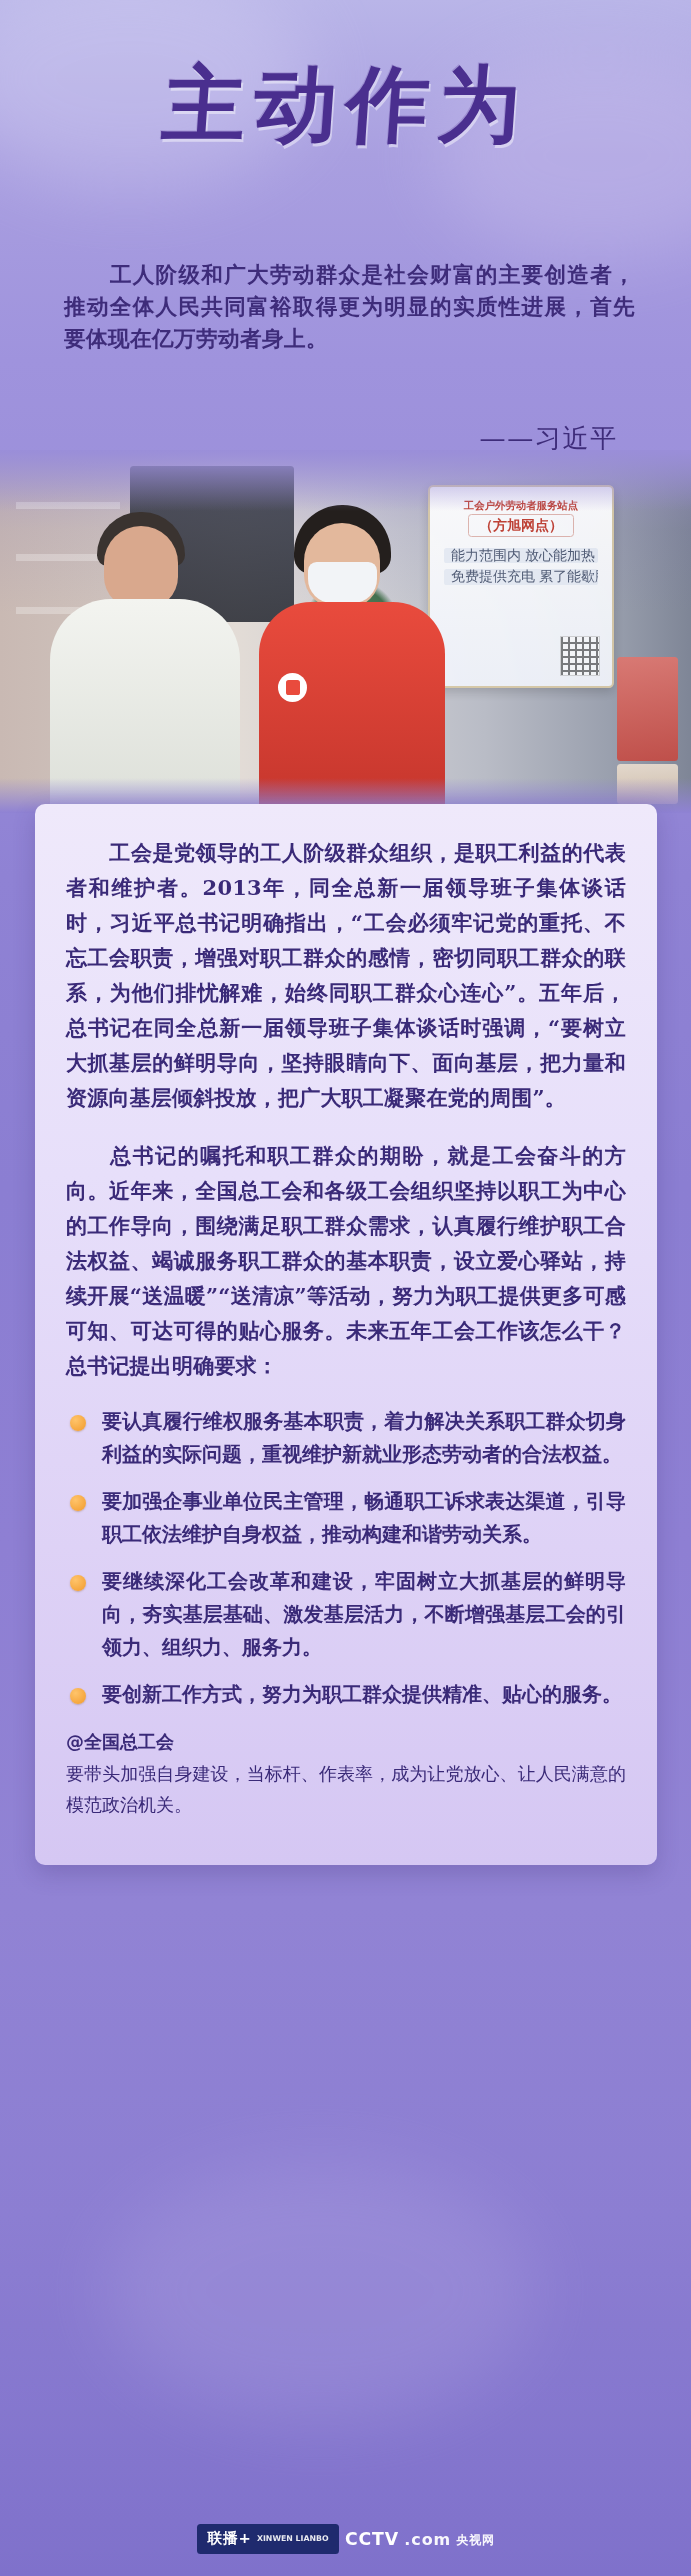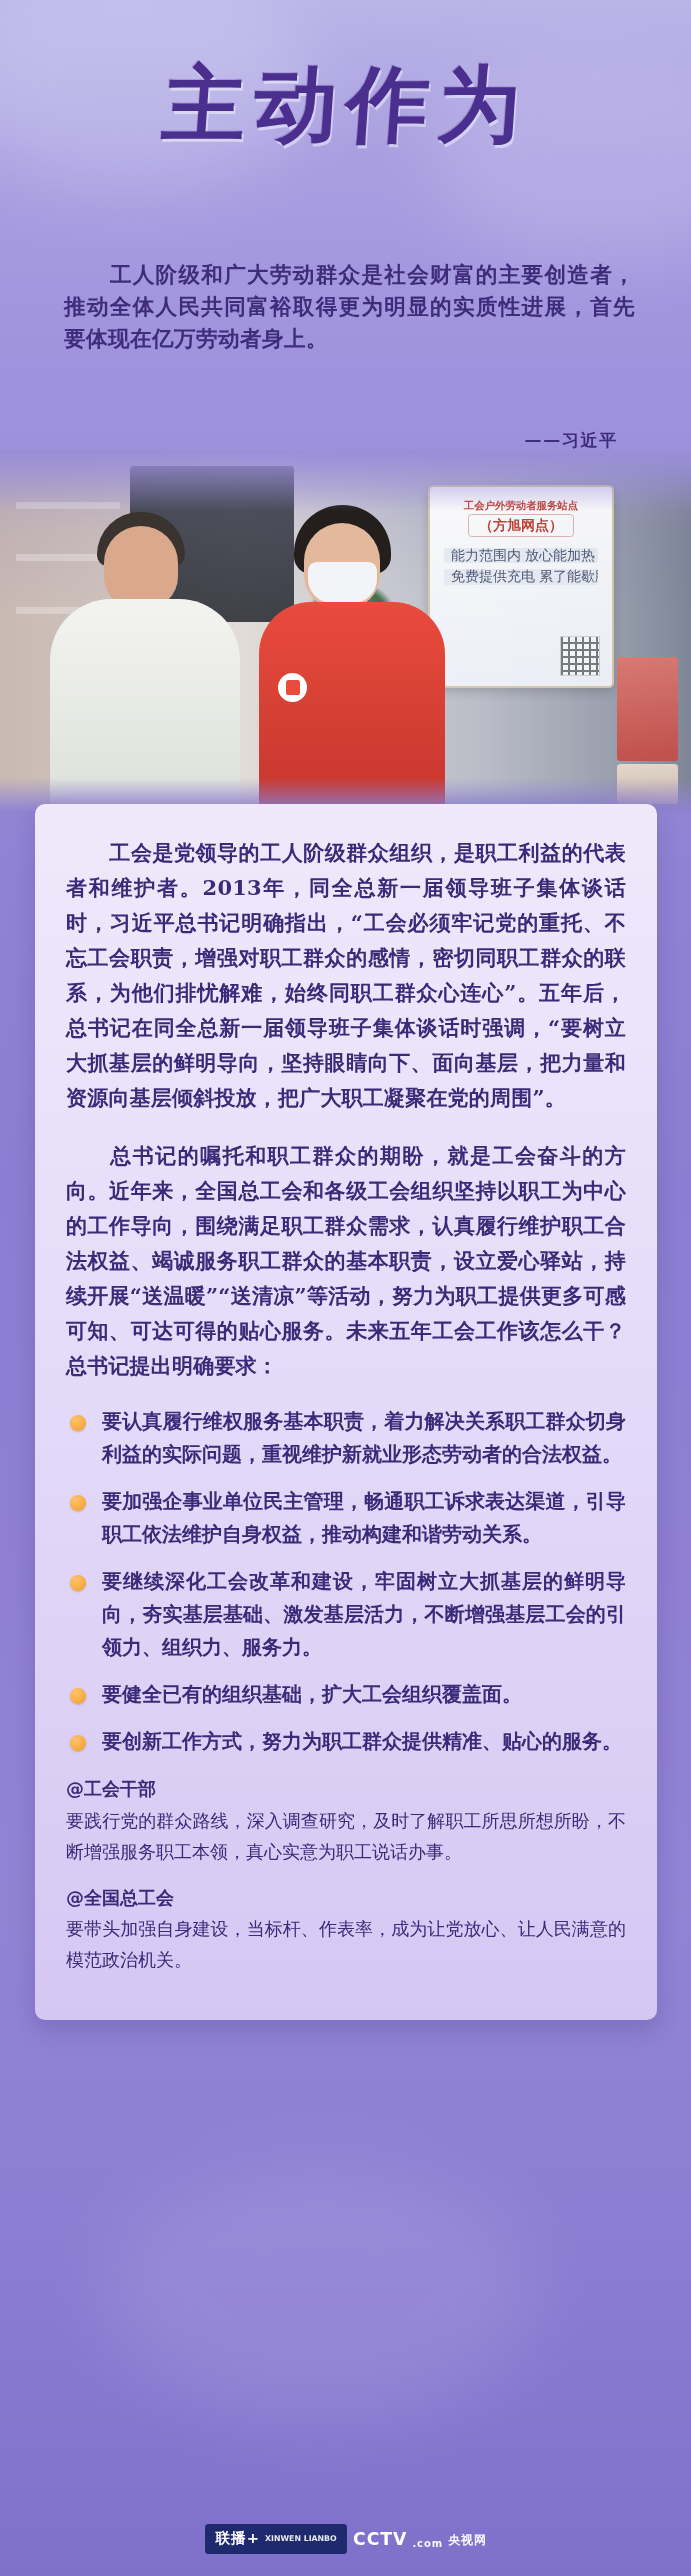--- a/index.html
+++ b/index.html
@@ -64,25 +64,24 @@
     font-weight: bold;
     letter-spacing: 0.4px;
     text-align: justify;
   }
   .lead .indent { display: inline-block; width: 45px; }
   .sign {
     position: absolute;
     top: 421px;
     right: 74px;
     font-family: "DejaVu Serif", serif;
-    font-size: 17px;
-    font-weight: bold;
+    font-size: 26px;
+    font-weight: normal;
     color: #3e2c7a;
     letter-spacing: 1.7px;
-    margin-top: 8px;
   }
 
   
   .photo {
     position: absolute;
     top: 450px;
     left: 0;
     width: 692px;
     height: 363px;
     overflow: hidden;
@@ -233,21 +232,21 @@
     display: flex; align-items: center; gap: 5.2px;
     background: #1f2a6e; color: #fff; padding: 5.2px 10.4px; border-radius: 3.5px;
     font-family: "DejaVu Sans", sans-serif; font-size: 14.7px; font-weight: bold; letter-spacing: 0.9px;
   }
   .logo-lianbo .tiny { font-size: 7.8px; line-height: 8.6px; opacity:.9; letter-spacing:0; }
   .logo-cctv {
     display:flex; align-items:flex-end; gap: 5.2px;
     font-family: "DejaVu Sans", sans-serif; color:#fff; font-size: 17.3px; font-weight: bold;
     letter-spacing: 0.9px;
   }
-  .logo-cctv .dotcom { font-size: 10px; opacity:.95; }
+  .logo-cctv .dotcom { font-size: 16px; opacity:.95; }
   .logo-cctv .cn { font-size: 12px; opacity:.95; }
 </style>
 </head>
 <body>
 
 <div class="poster">
 
   <div class="blob b1"></div>
   <div class="blob b2"></div>
   <div class="blob b3"></div>
@@ -298,28 +297,23 @@
   <div class="card">
 
     <p class="body"><span class="ind"></span><span>工会是党领导的工人阶级群众组织，是职工利益的代表者和维护者。2013年，同全总新一届领导班子集体谈话时，习近平总书记明确指出，“工会必须牢记党的重托、不忘工会职责，增强对职工群众的感情，密切同职工群众的联系，为他们排忧解难，始终同职工群众心连心”。五年后，总书记在同全总新一届领导班子集体谈话时强调，“要树立大抓基层的鲜明导向，坚持眼睛向下、面向基层，把力量和资源向基层倾斜投放，把广大职工凝聚在党的周围”。</span></p>
 
     <p class="body"><span class="ind"></span><span>总书记的嘱托和职工群众的期盼，就是工会奋斗的方向。近年来，全国总工会和各级工会组织坚持以职工为中心的工作导向，围绕满足职工群众需求，认真履行维护职工合法权益、竭诚服务职工群众的基本职责，设立爱心驿站，持续开展“送温暖”“送清凉”等活动，努力为职工提供更多可感可知、可达可得的贴心服务。未来五年工会工作该怎么干？总书记提出明确要求：</span></p>
 
     <ul class="bullets">
       <li><span class="dot"></span><span>要认真履行维权服务基本职责，着力解决关系职工群众切身利益的实际问题，重视维护新就业形态劳动者的合法权益。</span></li>
       <li><span class="dot"></span><span>要加强企事业单位民主管理，畅通职工诉求表达渠道，引导职工依法维护自身权益，推动构建和谐劳动关系。</span></li>
       <li><span class="dot"></span><span>要继续深化工会改革和建设，牢固树立大抓基层的鲜明导向，夯实基层基础、激发基层活力，不断增强基层工会的引领力、组织力、服务力。</span></li>
-      <li><span class="dot"></span><span>要健全已有的组织基础，扩大工会组织覆盖面。</span></li>
       <li><span class="dot"></span><span>要创新工作方式，努力为职工群众提供精准、贴心的服务。</span></li>
     </ul>
 
-    <div class="atblock">
-      <div class="at-title">@工会干部</div>
-      <div class="at-text">要践行党的群众路线，深入调查研究，及时了解职工所思所想所盼，不断增强服务职工本领，真心实意为职工说话办事。</div>
-    </div>
 
     <div class="atblock">
       <div class="at-title">@全国总工会</div>
       <div class="at-text">要带头加强自身建设，当标杆、作表率，成为让党放心、让人民满意的模范政治机关。</div>
     </div>
 
   </div>
 
   <div class="footer">
     <div class="logo-lianbo">

